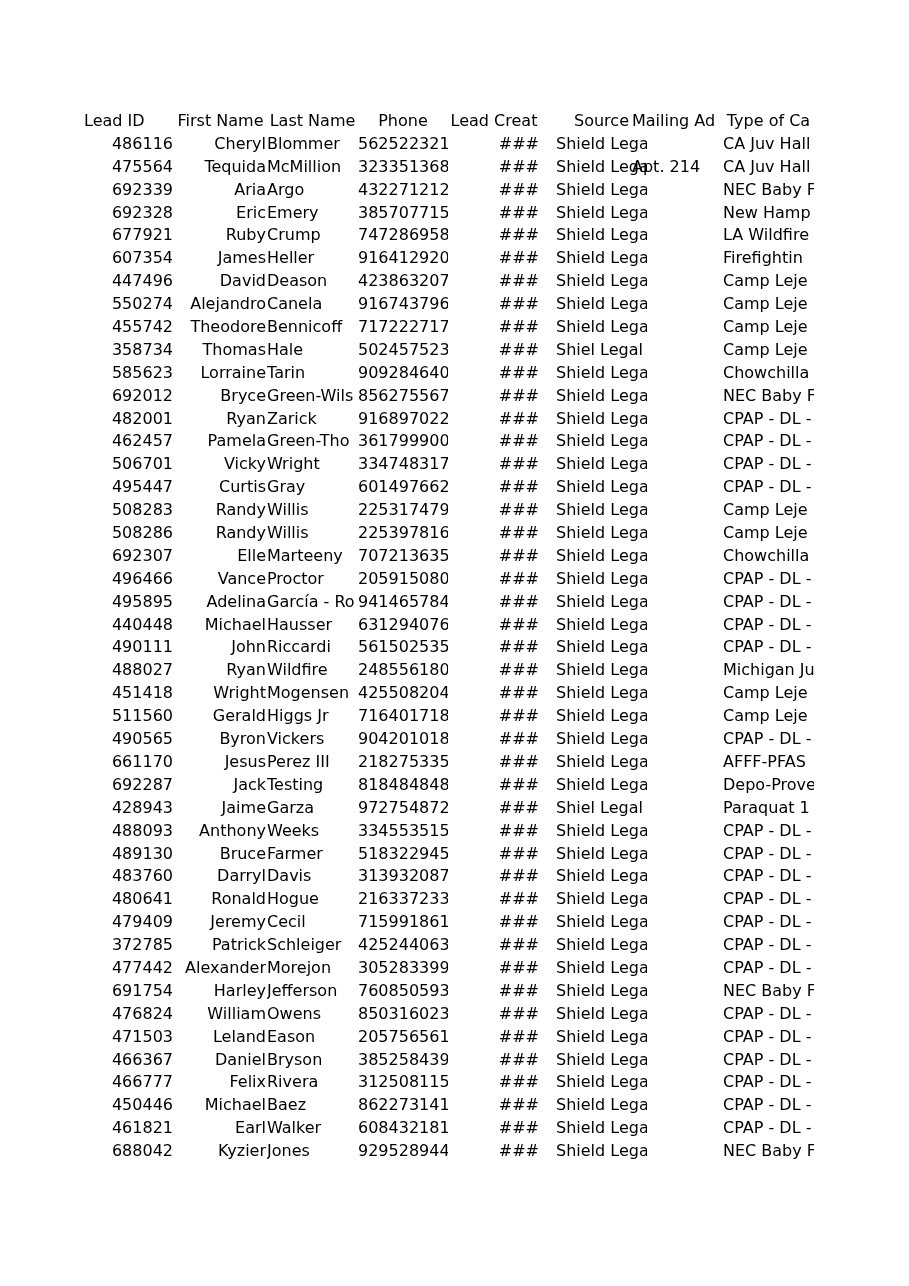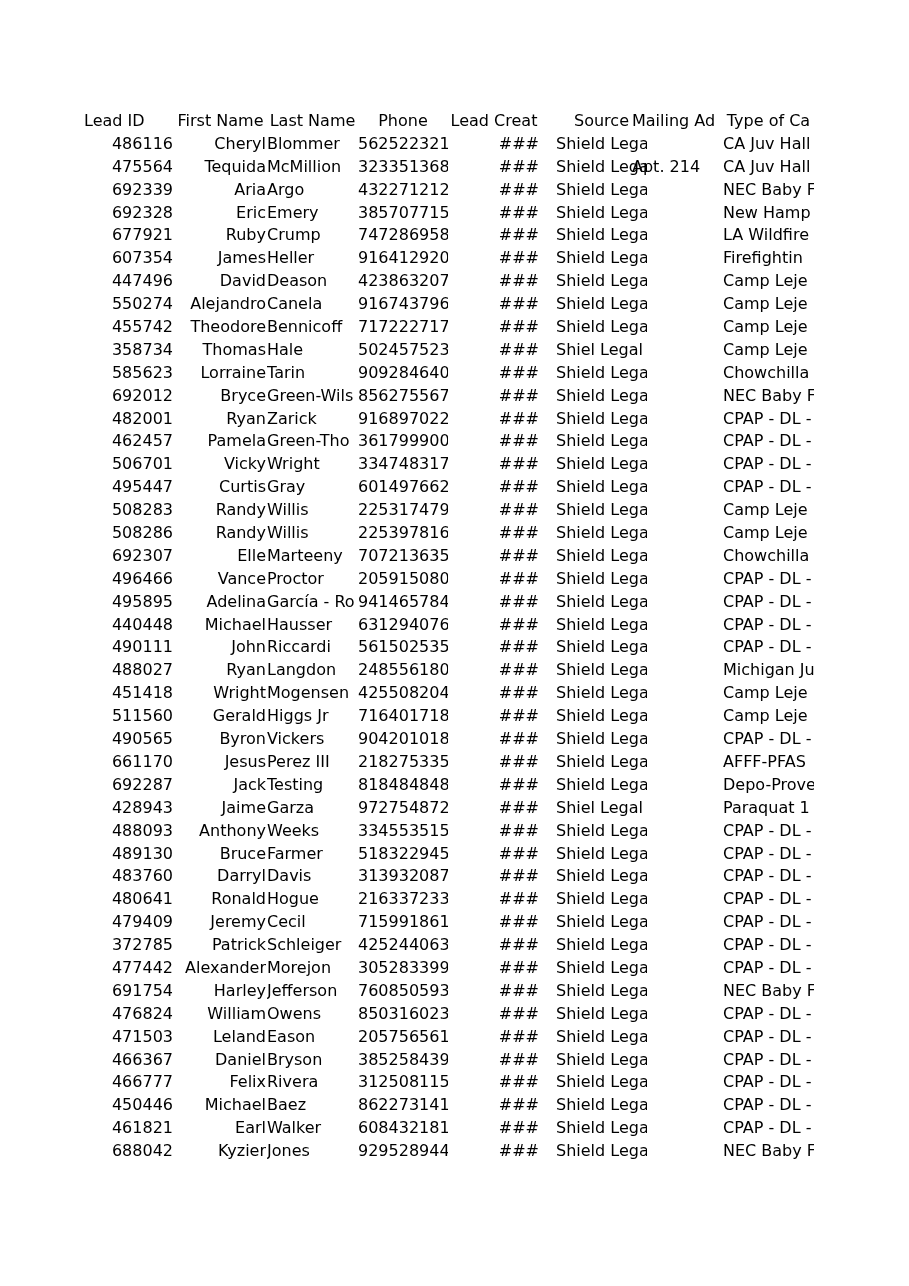--- a/index.html
+++ b/index.html
@@ -289,21 +289,21 @@
         <div class="cell c-last">Riccardi</div>
         <div class="cell c-phone">561502535</div>
         <div class="cell c-created">###</div>
         <div class="cell c-source">Shield Legal - Lead G</div>
         <div class="cell c-mail"></div>
         <div class="cell c-type">CPAP - DL -</div>
       </div>
       <div class="row">
         <div class="cell c-id">488027</div>
         <div class="cell c-first">Ryan</div>
-        <div class="cell c-last">Langdon</div>
+        <div class="cell c-last">Wildfire</div>
         <div class="cell c-phone">248556180</div>
         <div class="cell c-created">###</div>
         <div class="cell c-source">Shield Legal - Lead G</div>
         <div class="cell c-mail"></div>
         <div class="cell c-type">Michigan Ju</div>
       </div>
       <div class="row">
         <div class="cell c-id">451418</div>
         <div class="cell c-first">Wright</div>
         <div class="cell c-last">Mogensen</div>

